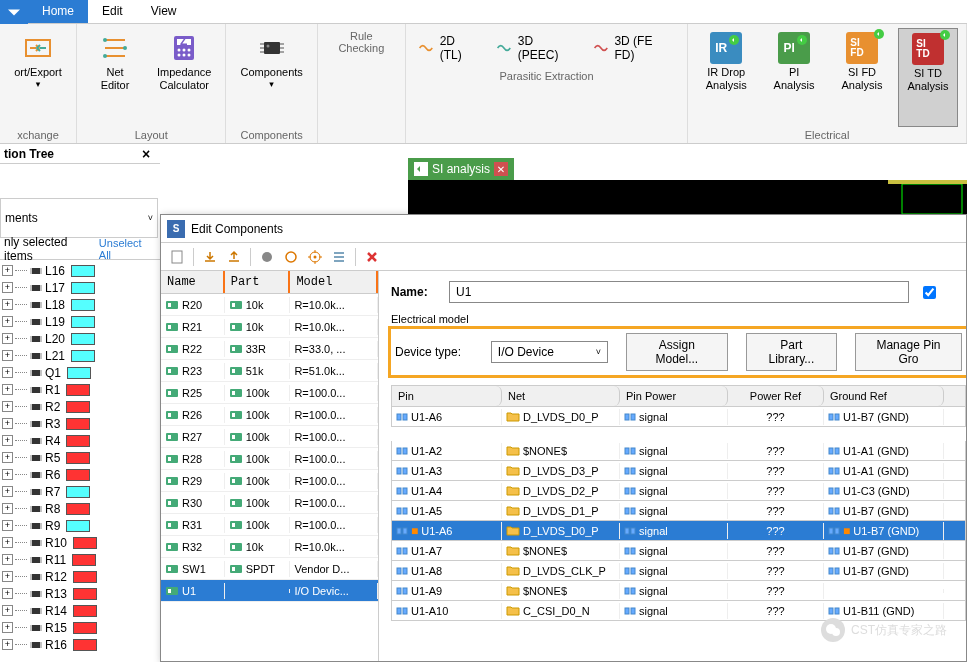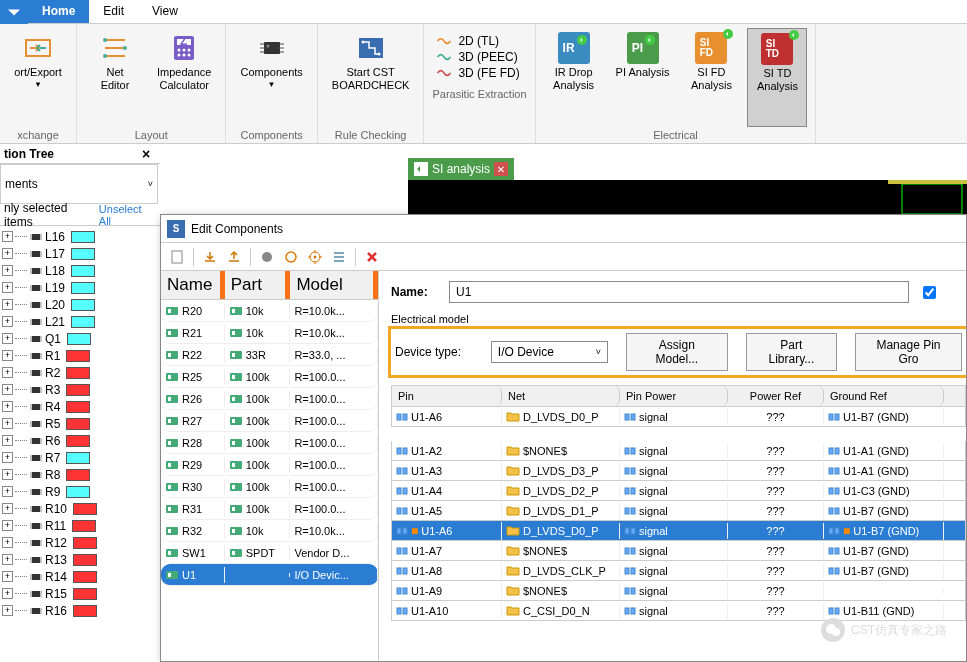--- a/index.html
+++ b/index.html
@@ -1,41 +1,41 @@
 <!DOCTYPE html>
 <html><head>
 <meta charset="utf-8">
 <style>
 * { margin: 0; padding: 0; box-sizing: border-box; font-family: "Segoe UI", Tahoma, sans-serif; font-size: 12px; }
 body { background: #fff; width: 967px; height: 662px; overflow: hidden; position: relative; }
 
 
 .tab-bar { height: 24px; background: #fff; display: flex; border-bottom: 1px solid #ccc; }
 .tab { padding: 4px 14px; cursor: pointer; }
-.tab.active { background: #2b7cd3; color: #fff; font-weight: bold; }
+.tab.active { background: #2b7cd3; color: #fff; }
 .file-btn { width: 28px; height: 24px; background: #2b7cd3; display: flex; align-items: center; justify-content: center; }
 .file-btn svg { width: 12px; height: 12px; fill: #fff; }
 
 
 .ribbon { height: 120px; background: #f5f5f5; display: flex; border-bottom: 1px solid #ccc; }
 .ribbon-group { border-right: 1px solid #ddd; padding: 4px 8px 2px 8px; display: flex; flex-direction: column; }
 .ribbon-buttons { display: flex; flex: 1; gap: 6px; }
 .ribbon-btn { display: flex; flex-direction: column; align-items: center; justify-content: flex-start; padding: 4px 6px; min-width: 60px; cursor: pointer; }
 .ribbon-btn.active { background: #d0d0d0; border: 1px solid #888; }
 .ribbon-icon { width: 32px; height: 32px; margin-bottom: 2px; display: flex; align-items: center; justify-content: center; border-radius: 3px; }
 .ribbon-label { text-align: center; font-size: 11px; line-height: 13px; }
 .ribbon-group-label { text-align: center; font-size: 11px; color: #666; padding-top: 2px; }
-.parasitic-list { display: flex; flex-direction: column; gap: 2px; padding: 6px 4px; }
+.parasitic-list { display: flex; flex-direction: row; gap: 16px; padding: 6px 4px; }
 .parasitic-item { display: flex; align-items: center; gap: 6px; font-size: 11px; }
 .parasitic-item svg { width: 16px; height: 10px; }
 
 
 .nav-tree { position: absolute; left: 0; top: 144px; width: 160px; height: 520px; background: #fff; }
 .nav-header { height: 20px; display: flex; align-items: center; justify-content: space-between; padding: 0 4px; border-bottom: 1px solid #ccc; font-weight: bold; }
-.nav-dropdown { height: 22px; border: 1px solid #ccc; width: 158px; padding: 19px 4px; display: flex; align-items: center; justify-content: space-between; }
+.nav-dropdown { height: 22px; border: 1px solid #ccc; width: 158px; padding: 19px 4px; display: flex; align-items: center; justify-content: space-between; margin-top: 34px; }
 .nav-filter { height: 22px; padding: 2px 4px; display: flex; align-items: center; justify-content: space-between; border-bottom: 1px solid #ccc; }
 .tree-list { padding: 2px; }
 .tree-item { display: flex; align-items: center; height: 17px; gap: 2px; }
 .tree-toggle { width: 11px; height: 11px; border: 1px solid #888; display: flex; align-items: center; justify-content: center; font-size: 9px; line-height: 1; }
 .tree-conn { width: 12px; border-top: 1px dotted #888; height: 1px; }
 .tree-icon { width: 14px; height: 14px; display: flex; }
 .tree-icon svg { width: 14px; height: 14px; }
 .tree-swatch { width: 24px; height: 12px; border: 1px solid #555; }
 
 
@@ -50,23 +50,23 @@
 .popup { position: absolute; left: 160px; top: 214px; width: 807px; height: 448px; background: #fff; border: 1px solid #888; box-shadow: 2px 2px 8px rgba(0,0,0,0.3); }
 .popup-title { height: 28px; background: #fff; display: flex; align-items: center; gap: 6px; padding: 0 6px; border-bottom: 1px solid #ccc; }
 .popup-title-icon { width: 18px; height: 18px; background: #3a6cb0; display: flex; align-items: center; justify-content: center; color: #fff; font-size: 10px; font-weight: bold; }
 .popup-toolbar { height: 28px; display: flex; align-items: center; gap: 4px; padding: 0 6px; border-bottom: 1px solid #ccc; }
 .tb-btn { width: 20px; height: 20px; display: flex; align-items: center; justify-content: center; cursor: pointer; }
 .tb-sep { width: 1px; height: 18px; background: #ccc; margin: 0 2px; }
 
 .popup-body { display: flex; height: calc(100% - 56px); }
 .left-grid { width: 218px; border-right: 1px solid #ccc; overflow: hidden; }
 .grid-header { display: flex; background: #f0f0f0; border-bottom: 1px solid #ccc; }
-.grid-header .col { padding: 4px 6px; border-right: 5px solid #f97316; font-size: 17px; }
+.grid-header .col { padding: 4px 6px; border-right: 2px solid #f97316; font-size: 12px; font-family: Liberation Mono, monospace; }
 .col-name { width: 64px; } .col-part { width: 66px; } .col-model { width: 88px; }
-.grid-row { display: flex; border-bottom: 1px solid #eee; height: 22px; align-items: center; border-radius: 9px; }
+.grid-row { display: flex; border-bottom: 1px solid #eee; height: 22px; align-items: center; }
 .grid-row.selected { background: #2b7cd3; color: #fff; }
 .grid-row .col { padding: 2px 4px; border-right: 1px solid #eee; font-size: 11px; white-space: nowrap; overflow: hidden; display: flex; align-items: center; gap: 3px; }
 .comp-icon { width: 14px; height: 12px; flex-shrink: 0; }
 
 .right-panel { flex: 1; padding: 10px 0 0 12px; overflow: hidden; }
 .form-row { display: flex; align-items: center; margin-bottom: 10px; gap: 8px; }
 .form-label { width: 50px; font-weight: bold; }
 .text-input { border: 1px solid #888; padding: 3px 6px; width: 460px; }
 .fieldset-label { font-size: 11px; margin-bottom: 4px; }
 .device-row { display: flex; align-items: center; gap: 18px; margin-bottom: 10px; outline: 3px solid #f5a623; padding: 4px; width: fit-content; }
@@ -170,34 +170,20 @@
             </svg>
           </div>
         <span class="ribbon-label">Components</span>
           <span class="chev">▾</span>
       </div>
     </div>
     <div class="ribbon-group-label">Components</div>
   </div>
 
   <div class="ribbon-group">
-    <div class="ribbon-buttons">
-      <div class="ribbon-btn">
-        <div class="ribbon-icon">
-            <svg width="32" height="32">
-              <rect x="4" y="6" width="24" height="20" fill="#3a6cb0"></rect>
-              <path d="M8 10 L14 10 L14 16 L20 16 L20 22 L24 22" stroke="#fff" stroke-width="1.5" fill="none"></path>
-              <circle cx="8" cy="10" r="1.5" fill="#fff"></circle>
-              <circle cx="24" cy="22" r="1.5" fill="#fff"></circle>
-            </svg>
-          </div>
-        <span class="ribbon-label" style="white-space:pre">Start CST
-BOARDCHECK</span>
-      </div>
-    </div>
     <div class="ribbon-group-label">Rule Checking</div>
   </div>
 
   <div class="ribbon-group">
     <div class="parasitic-list">
       <div class="parasitic-item">
           <svg viewBox="0 0 20 12">
             <path d="M2 6 Q6 0 10 6 T18 6" stroke="#e89030" fill="none" stroke-width="2"></path>
           </svg>
           <span>2D (TL)</span>
@@ -667,20 +653,31 @@
           <div class="grid-row">
             <div class="col col-name"><svg class="comp-icon" viewBox="0 0 14 12">
                 <rect x="1" y="2" width="12" height="8" fill="#4a7" rx="1"></rect>
                 <rect x="3" y="4" width="3" height="4" fill="#fff"></rect>
               </svg>R22</div>
             <div class="col col-part"><svg class="comp-icon" viewBox="0 0 14 12">
                 <rect x="1" y="2" width="12" height="8" fill="#4a7" rx="1"></rect>
                 <rect x="3" y="4" width="3" height="4" fill="#fff"></rect>
               </svg>33R</div>
             <div class="col col-model">R=33.0, ...</div>
+          </div>
+          <div class="grid-row">
+            <div class="col col-name"><svg class="comp-icon" viewBox="0 0 14 12">
+                <rect x="1" y="2" width="12" height="8" fill="#4a7" rx="1"></rect>
+                <rect x="3" y="4" width="3" height="4" fill="#fff"></rect>
+              </svg>R23</div>
+            <div class="col col-part"><svg class="comp-icon" viewBox="0 0 14 12">
+                <rect x="1" y="2" width="12" height="8" fill="#4a7" rx="1"></rect>
+                <rect x="3" y="4" width="3" height="4" fill="#fff"></rect>
+              </svg>51k</div>
+            <div class="col col-model">R=51.0k...</div>
           </div>
           <div class="grid-row">
             <div class="col col-name"><svg class="comp-icon" viewBox="0 0 14 12">
                 <rect x="1" y="2" width="12" height="8" fill="#4a7" rx="1"></rect>
                 <rect x="3" y="4" width="3" height="4" fill="#fff"></rect>
               </svg>R25</div>
             <div class="col col-part"><svg class="comp-icon" viewBox="0 0 14 12">
                 <rect x="1" y="2" width="12" height="8" fill="#4a7" rx="1"></rect>
                 <rect x="3" y="4" width="3" height="4" fill="#fff"></rect>
               </svg>100k</div>

